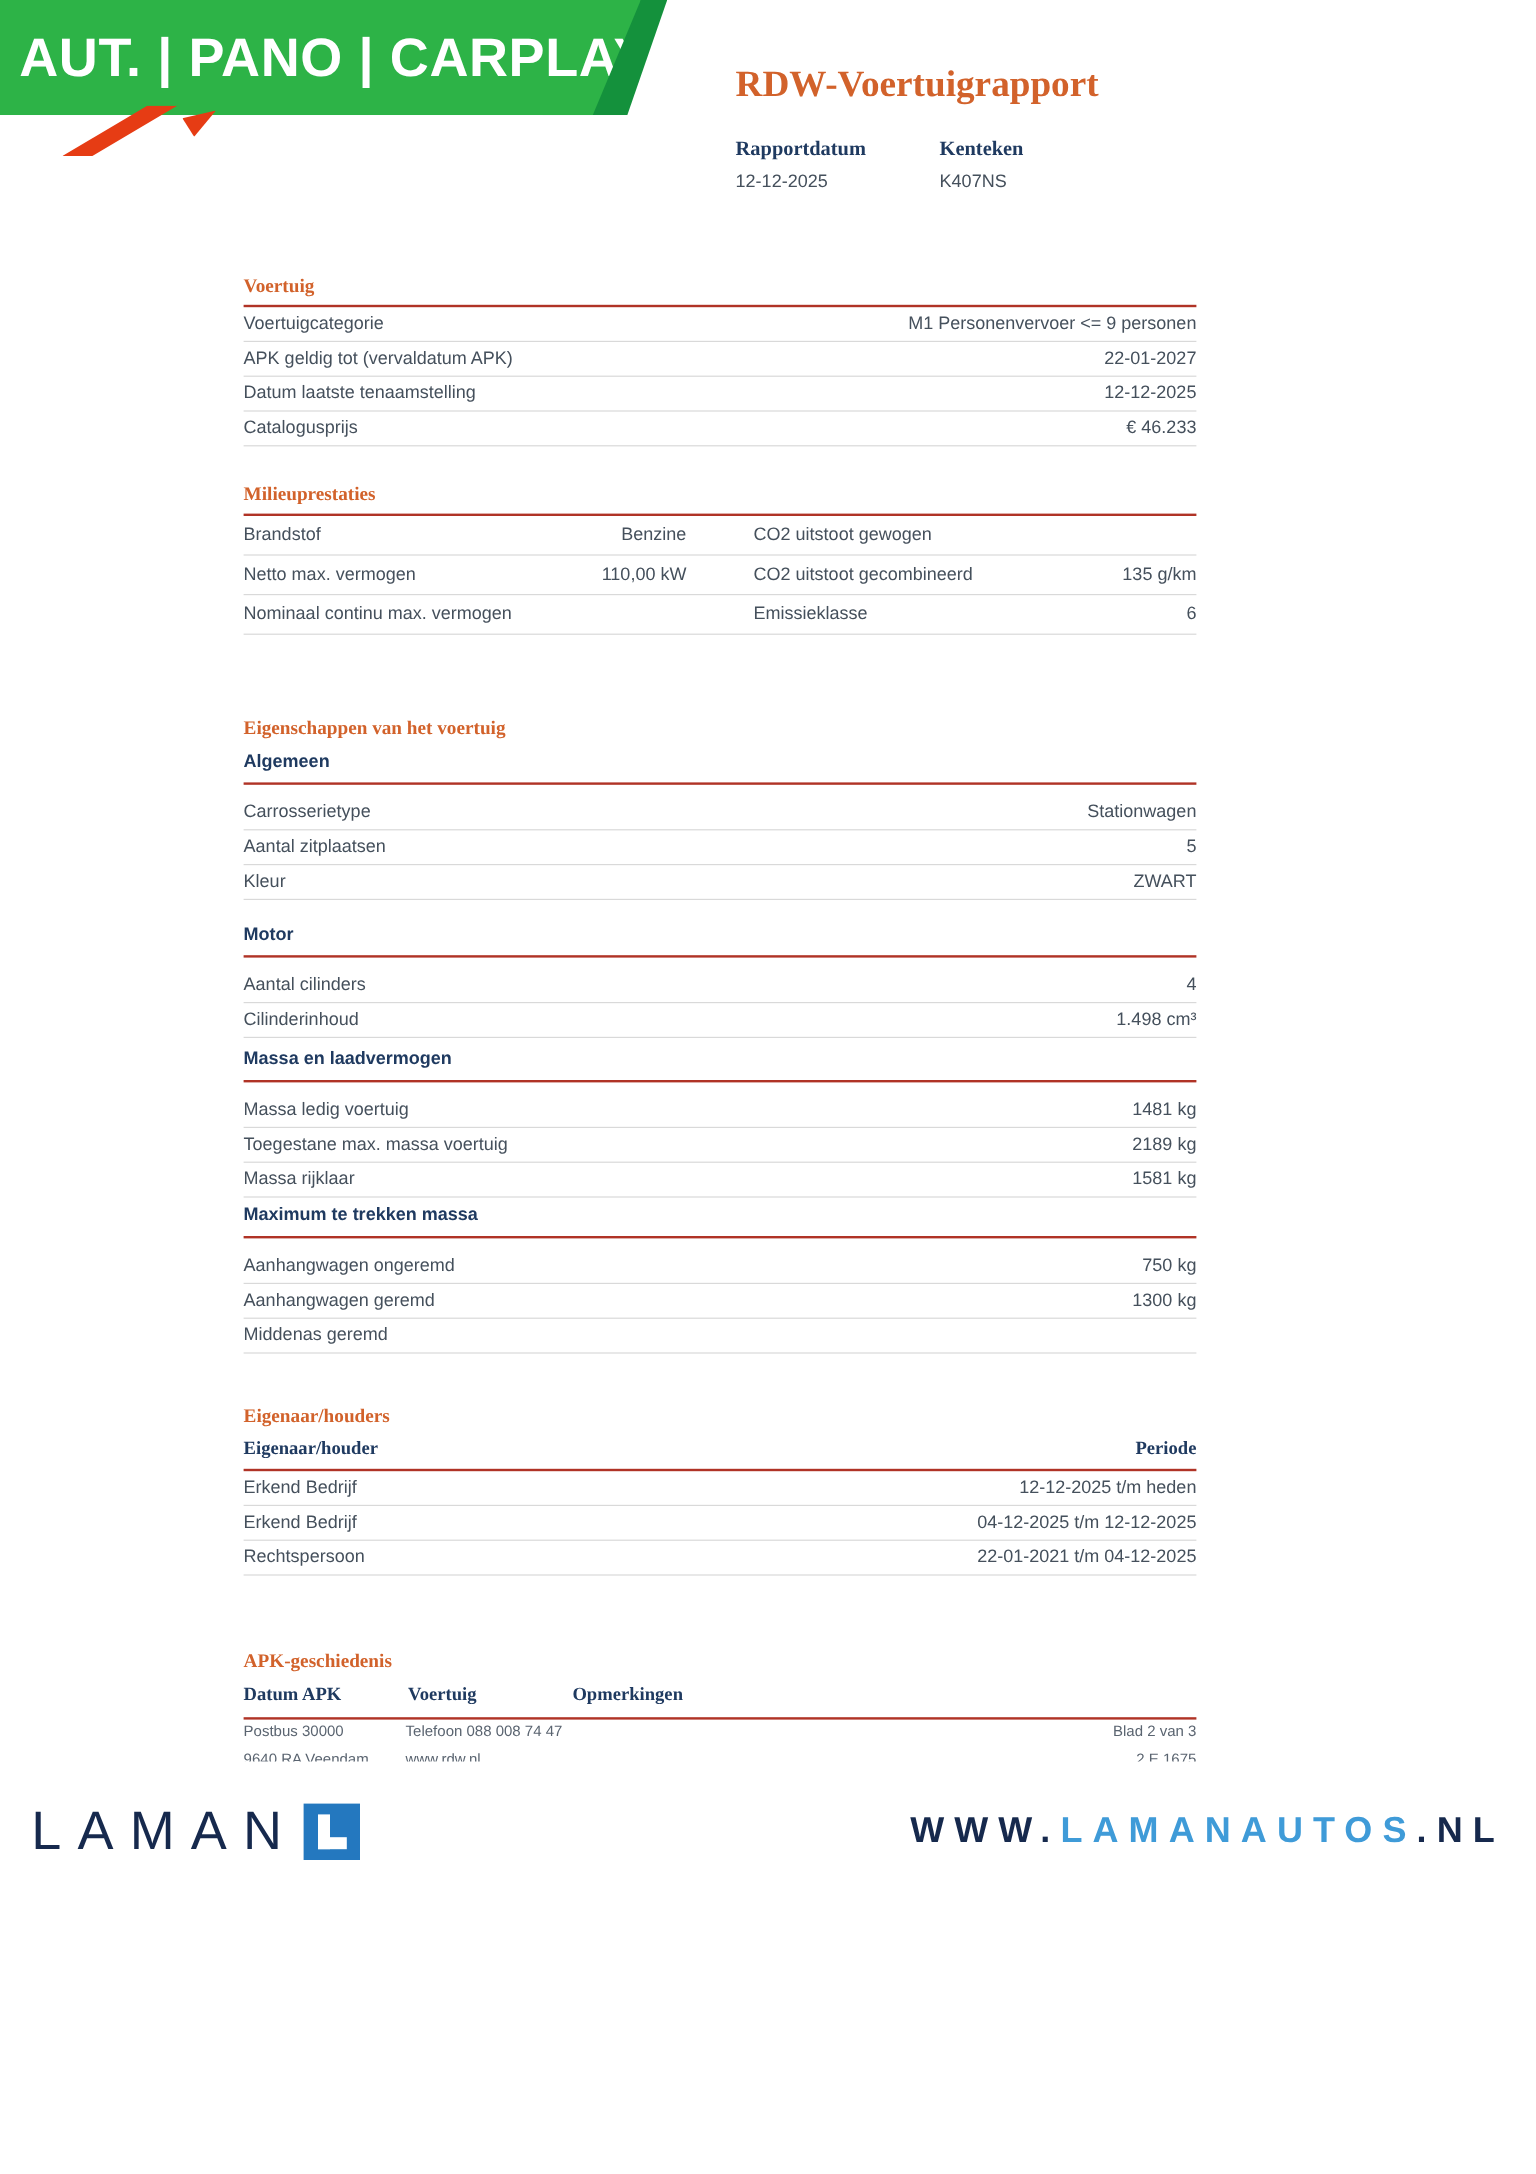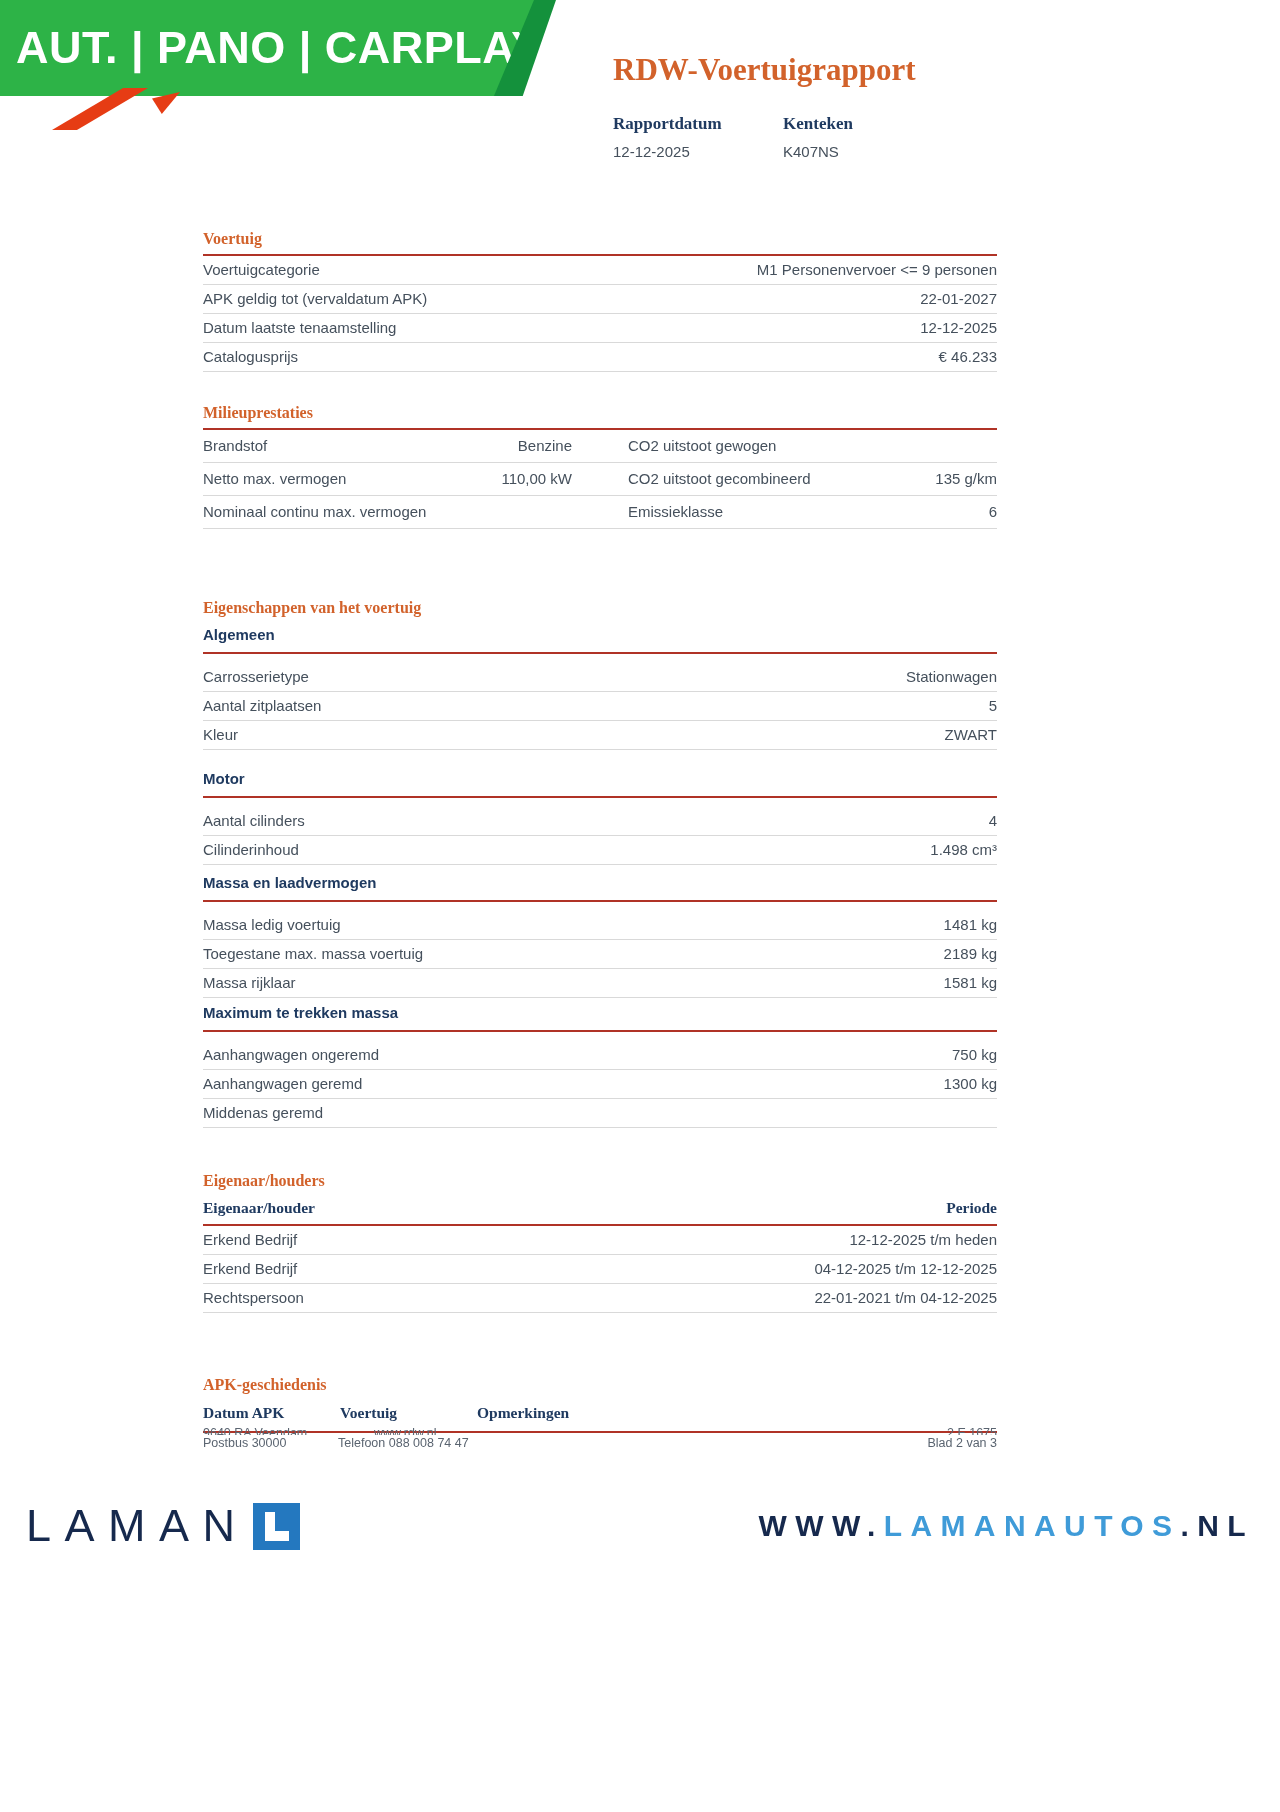--- a/index.html
+++ b/index.html
@@ -270,21 +270,21 @@
         <span class="apk-col2">Voertuig</span>
         <span class="apk-col3">Opmerkingen</span>
       </div>
     </div>
 
     <div class="doc-footer-row" style="top:1436px;">
       <span class="df-left">Postbus 30000</span>
       <span class="df-mid">Telefoon 088 008 74 47</span>
       <span class="df-right">Blad 2 van 3</span>
     </div>
-    <div class="doc-footer-row clipped" style="top:1426px;gap:36px;">
+    <div class="doc-footer-row clipped" style="top:1459px;">
       <span class="df-left">9640 RA Veendam</span>
       <span class="df-mid">www.rdw.nl</span>
       <span class="df-right">2.E.1675</span>
     </div>
   </div>
 
   <div class="brand-bar">
     <div class="brand-name">
       <span>LAMAN</span>
       <span class="logo-square">

